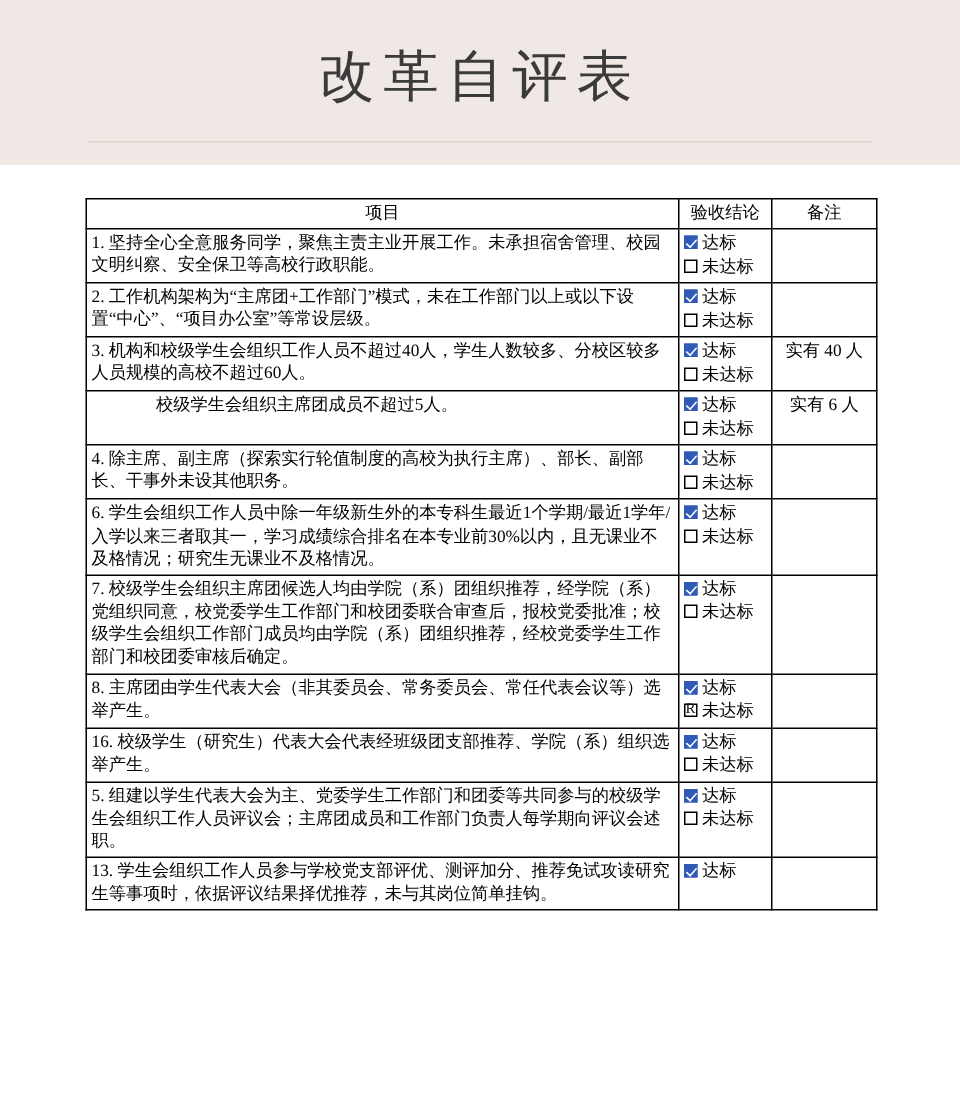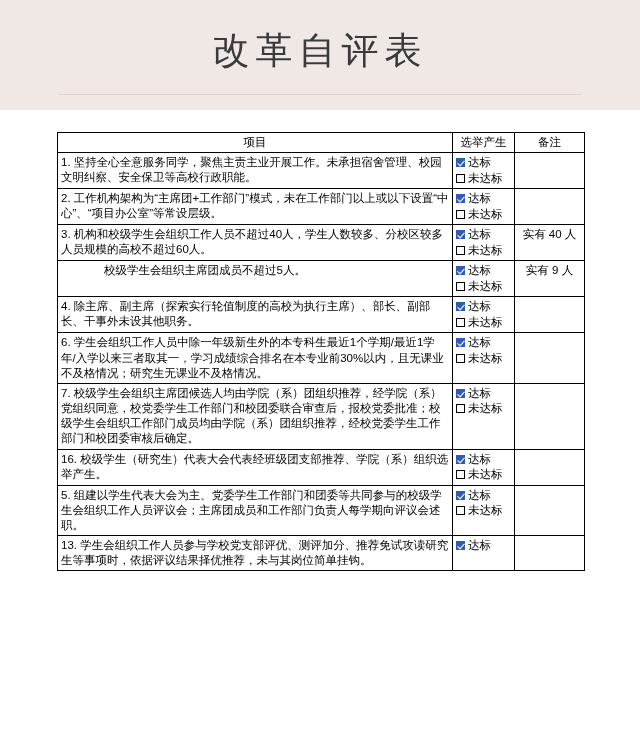--- a/index.html
+++ b/index.html
@@ -61,21 +61,21 @@
     table-layout: fixed;
   }
   table.sheet td, table.sheet th {
     border: 1px solid #000000;
     font-size: 11.5px;
     line-height: 1.32;
     color: #000000;
     font-weight: normal;
     vertical-align: top;
     padding: 2px 3px 2px 3px;
-    font-family: Liberation Sans, sans-serif;
+    font-family: Liberation Serif, serif;
     margin-top: 44px;
   }
   th.h-item { text-align: center; }
   th.h-concl, th.h-note { text-align: center; }
   col.c-item { width: 395px; }
   col.c-concl { width: 62px; }
   col.c-note  { width: 70px; }
 
   td.item { text-align: left; }
   td.item.indent { text-indent: 0; padding-left: 46px; }
@@ -147,21 +147,21 @@
   <div class="table-wrap">
     <table class="sheet">
       <colgroup>
         <col class="c-item">
         <col class="c-concl">
         <col class="c-note">
       </colgroup>
       <thead>
         <tr>
           <th class="h-item">项目</th>
-          <th class="h-concl">选举产生</th>
+          <th class="h-concl">验收结论</th>
           <th class="h-note">备注</th>
         </tr>
       </thead>
       <tbody>
           <tr>
             <td class="item">1. 坚持全心全意服务同学，聚焦主责主业开展工作。未承担宿舍管理、校园文明纠察、安全保卫等高校行政职能。</td>
             <td class="concl">
               <span class="opt"><span class="box checked"></span><span>达标</span></span>
               <span class="opt"><span class="box"></span><span>未达标</span></span>
             </td>
@@ -182,21 +182,21 @@
               <span class="opt"><span class="box"></span><span>未达标</span></span>
             </td>
             <td class="note">实有 40 人</td>
           </tr>
           <tr>
             <td class="item indent">校级学生会组织主席团成员不超过5人。</td>
             <td class="concl">
               <span class="opt"><span class="box checked"></span><span>达标</span></span>
               <span class="opt"><span class="box"></span><span>未达标</span></span>
             </td>
-            <td class="note">实有 9 人</td>
+            <td class="note">实有 6 人</td>
           </tr>
           <tr>
             <td class="item">4. 除主席、副主席（探索实行轮值制度的高校为执行主席）、部长、副部长、干事外未设其他职务。</td>
             <td class="concl">
               <span class="opt"><span class="box checked"></span><span>达标</span></span>
               <span class="opt"><span class="box"></span><span>未达标</span></span>
             </td>
             <td class="note"></td>
           </tr>
           <tr>
@@ -205,20 +205,28 @@
               <span class="opt"><span class="box checked"></span><span>达标</span></span>
               <span class="opt"><span class="box"></span><span>未达标</span></span>
             </td>
             <td class="note"></td>
           </tr>
           <tr>
             <td class="item">7. 校级学生会组织主席团候选人均由学院（系）团组织推荐，经学院（系）党组织同意，校党委学生工作部门和校团委联合审查后，报校党委批准；校级学生会组织工作部门成员均由学院（系）团组织推荐，经校党委学生工作部门和校团委审核后确定。</td>
             <td class="concl">
               <span class="opt"><span class="box checked"></span><span>达标</span></span>
               <span class="opt"><span class="box"></span><span>未达标</span></span>
+            </td>
+            <td class="note"></td>
+          </tr>
+          <tr>
+            <td class="item">8. 主席团由学生代表大会（非其委员会、常务委员会、常任代表会议等）选举产生。</td>
+            <td class="concl">
+              <span class="opt"><span class="box checked"></span><span>达标</span></span>
+              <span class="opt"><span class="box mark-r"><span class="mark-letter">R</span></span><span>未达标</span></span>
             </td>
             <td class="note"></td>
           </tr>
           <tr>
             <td class="item">16. 校级学生（研究生）代表大会代表经班级团支部推荐、学院（系）组织选举产生。</td>
             <td class="concl">
               <span class="opt"><span class="box checked"></span><span>达标</span></span>
               <span class="opt"><span class="box"></span><span>未达标</span></span>
             </td>
             <td class="note"></td>

